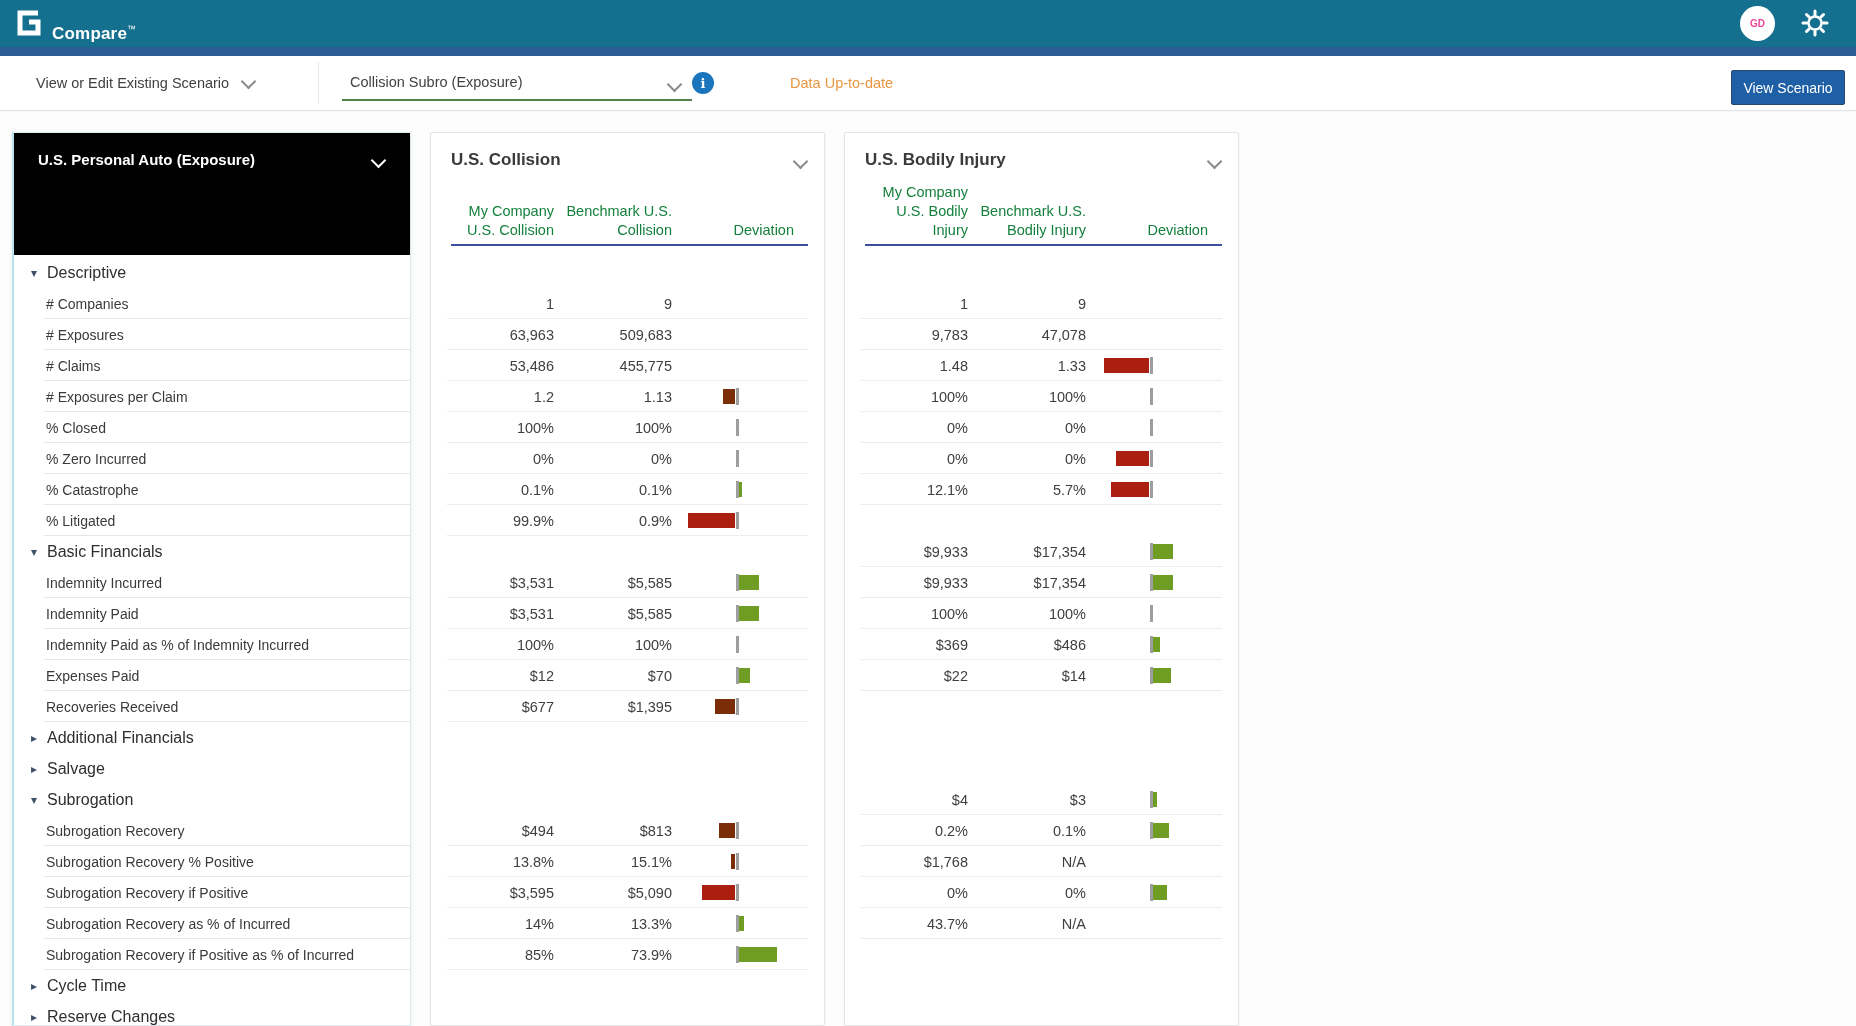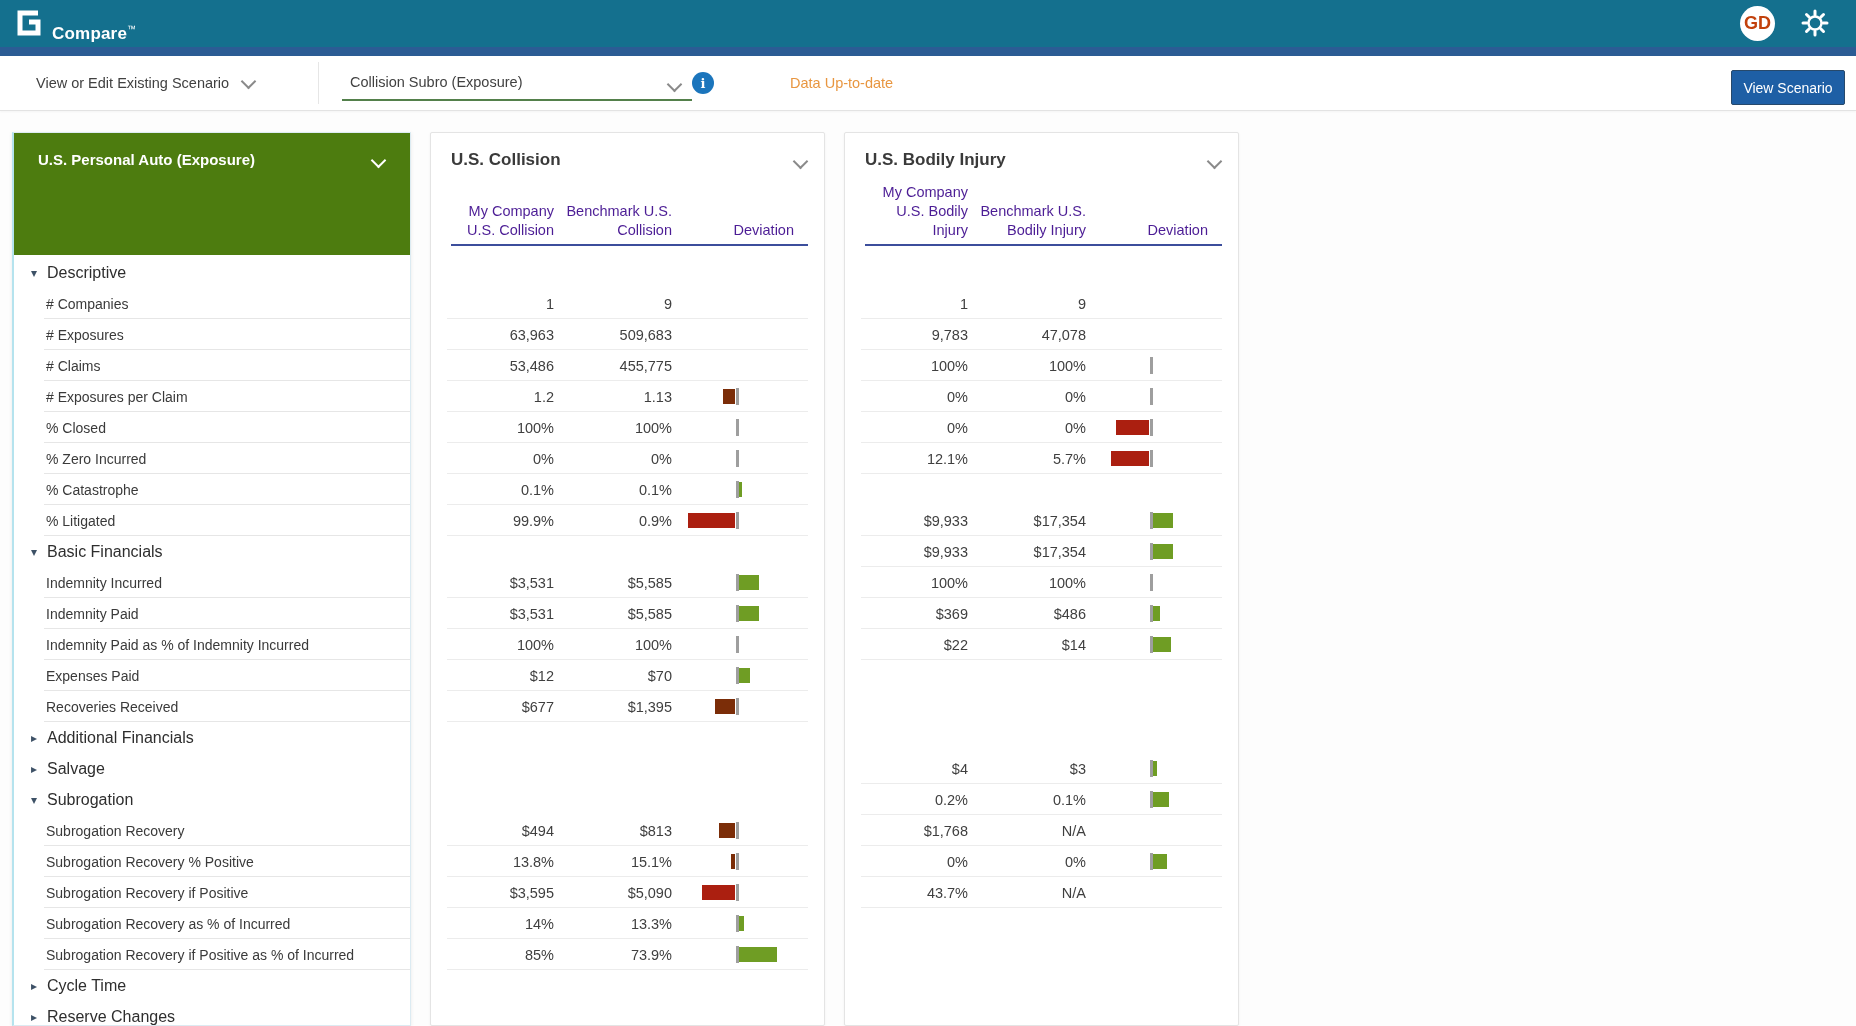--- a/index.html
+++ b/index.html
@@ -6,21 +6,21 @@
   .app{position:relative;width:1856px;height:1026px;overflow:hidden;background:#fdfdfd;
        font-family:"Liberation Sans",sans-serif;color:#3a3a3a;}
 
   
   .topbar{position:absolute;top:0;left:0;right:0;height:47px;background:#14708e;}
   .topstrip{position:absolute;top:47px;left:0;right:0;height:9px;background:#2b5c94;}
   .logo{position:absolute;left:12px;top:7px;width:32px;height:32px;}
   .brand{position:absolute;left:52px;top:24px;font-size:17px;font-weight:700;color:#fff;letter-spacing:.2px;}
   .brand sup{font-size:9px;font-weight:400;}
   .avatar{position:absolute;left:1740px;top:6px;width:35px;height:35px;border-radius:50%;
-          background:#fff;color:#c2410c;font-weight:700;font-size:18px;
+          background:#fff;color:#ec4899;font-weight:700;font-size:10px;
           display:flex;align-items:center;justify-content:center;cursor:pointer;}
   .gear{position:absolute;left:1799px;top:7px;width:32px;height:32px;cursor:pointer;}
 
   
   .toolbar{position:absolute;top:56px;left:0;right:0;height:54px;background:#fff;
            border-bottom:1px solid #e3e3e3;box-shadow:0 1px 2px rgba(0,0,0,.04);}
   .dd1{position:absolute;left:36px;top:0;height:100%;display:flex;align-items:center;gap:14px;
        font-size:14.5px;color:#414141;cursor:pointer;}
   .tb-divider{position:absolute;left:318px;top:6px;bottom:6px;width:1px;background:#e6e6e6;}
   .dd2{position:absolute;left:342px;top:0;height:100%;width:350px;cursor:pointer;}
@@ -37,39 +37,39 @@
             display:flex;align-items:center;justify-content:center;cursor:pointer;}
 
   
   .chev{display:inline-block;width:9px;height:9px;border-right:2px solid #8a8a8a;
         border-bottom:2px solid #8a8a8a;transform:rotate(45deg);}
   .chev.white{border-color:#fff;}
 
   
   .sidebar-card{position:absolute;left:12px;top:132px;bottom:0;width:396px;background:#fff;
                 border:1px solid #dcebf2;border-left:2px solid #b5e3ee;box-shadow:0 1px 4px rgba(0,0,0,.08);}
-  .sidebar-head{position:absolute;top:0;left:0;right:0;height:122px;background:#4d7c0f;cursor:pointer;}
+  .sidebar-head{position:absolute;top:0;left:0;right:0;height:122px;background:#000000;cursor:pointer;}
   .sidebar-title{position:absolute;left:24px;top:18px;color:#fff;font-size:15px;font-weight:700;}
   .sidebar-head .chev{position:absolute;right:26px;top:22px;}
   .sidebar-rows{position:absolute;top:124px;left:0;right:0;bottom:0;overflow:hidden;}
   .srow{height:31px;display:flex;align-items:center;position:relative;cursor:pointer;}
   .srow.cat{padding-left:17px;font-size:16px;color:#2e2e2e;}
   .srow.cat .marker{width:16px;font-size:12px;color:#3d5166;}
   .srow.met{padding-left:32px;font-size:14px;color:#3a3a3a;}
   .srow.met::after{content:"";position:absolute;left:30px;right:0;bottom:0;height:1px;background:#e6e6e6;}
 
   
   .panel-card{position:absolute;top:132px;bottom:0;width:393px;background:#fff;
               border:1px solid #e4e4e4;border-radius:2px;box-shadow:0 1px 3px rgba(0,0,0,.05);}
   .pc1{left:430px;} .pc2{left:844px;}
   .panel-title{position:absolute;left:20px;top:17px;font-size:17px;font-weight:600;color:#3a3a3a;}
   .panel-card>.chev{position:absolute;right:18px;top:23px;cursor:pointer;}
   .col-heads{position:absolute;top:50px;left:0;right:0;height:59px;display:grid;
              grid-template-columns:123px 118px 1fr;align-items:end;}
-  .ch{white-space:pre-line;text-align:right;font-size:14.5px;line-height:19px;color:#4c1d95;padding-bottom:2px;}
+  .ch{white-space:pre-line;text-align:right;font-size:14.5px;line-height:19px;color:#15803d;padding-bottom:2px;}
   .ch.c3{padding-right:30px;margin-top:30px;}
   .head-underline{position:absolute;top:111px;left:20px;right:16px;height:2px;background:#3c4e9c;}
   .panel-rows{position:absolute;top:124px;left:0;right:0;bottom:0;overflow:hidden;}
   .prow{display:grid;grid-template-columns:123px 118px 1fr;height:31px;align-items:center;position:relative;}
   .prow.met::after{content:"";position:absolute;left:16px;right:16px;bottom:0;height:1px;background:#ececec;}
   .prow .v{text-align:right;font-size:14.5px;color:#3f3f3f;}
   .devbox{position:relative;width:100px;height:31px;margin-left:15px;}
   .tick{position:absolute;left:49px;top:7px;width:3px;height:17px;background:#9e9e9e;}
   .bar{position:absolute;top:8px;height:15px;}
   .bar.left{right:52px;}
@@ -421,20 +421,30 @@
           </div>
         </div>
         <div class="prow met">
           <div class="v">9,783</div>
           <div class="v">47,078</div>
           <div class="devcell">
             <div class="devbox"></div>
           </div>
         </div>
         <div class="prow met">
+          <div class="v">1.48</div>
+          <div class="v">1.33</div>
+          <div class="devcell">
+            <div class="devbox">
+              <span class="tick" style="background: rgb(158, 158, 158);"></span>
+              <span class="bar left" style="width: 45px; background: rgb(171, 31, 16);"></span>
+            </div>
+          </div>
+        </div>
+        <div class="prow met">
           <div class="v">100%</div>
           <div class="v">100%</div>
           <div class="devcell">
             <div class="devbox">
               <span class="tick" style="background: rgb(158, 158, 158);"></span>
             </div>
           </div>
         </div>
         <div class="prow met">
           <div class="v">0%</div>

